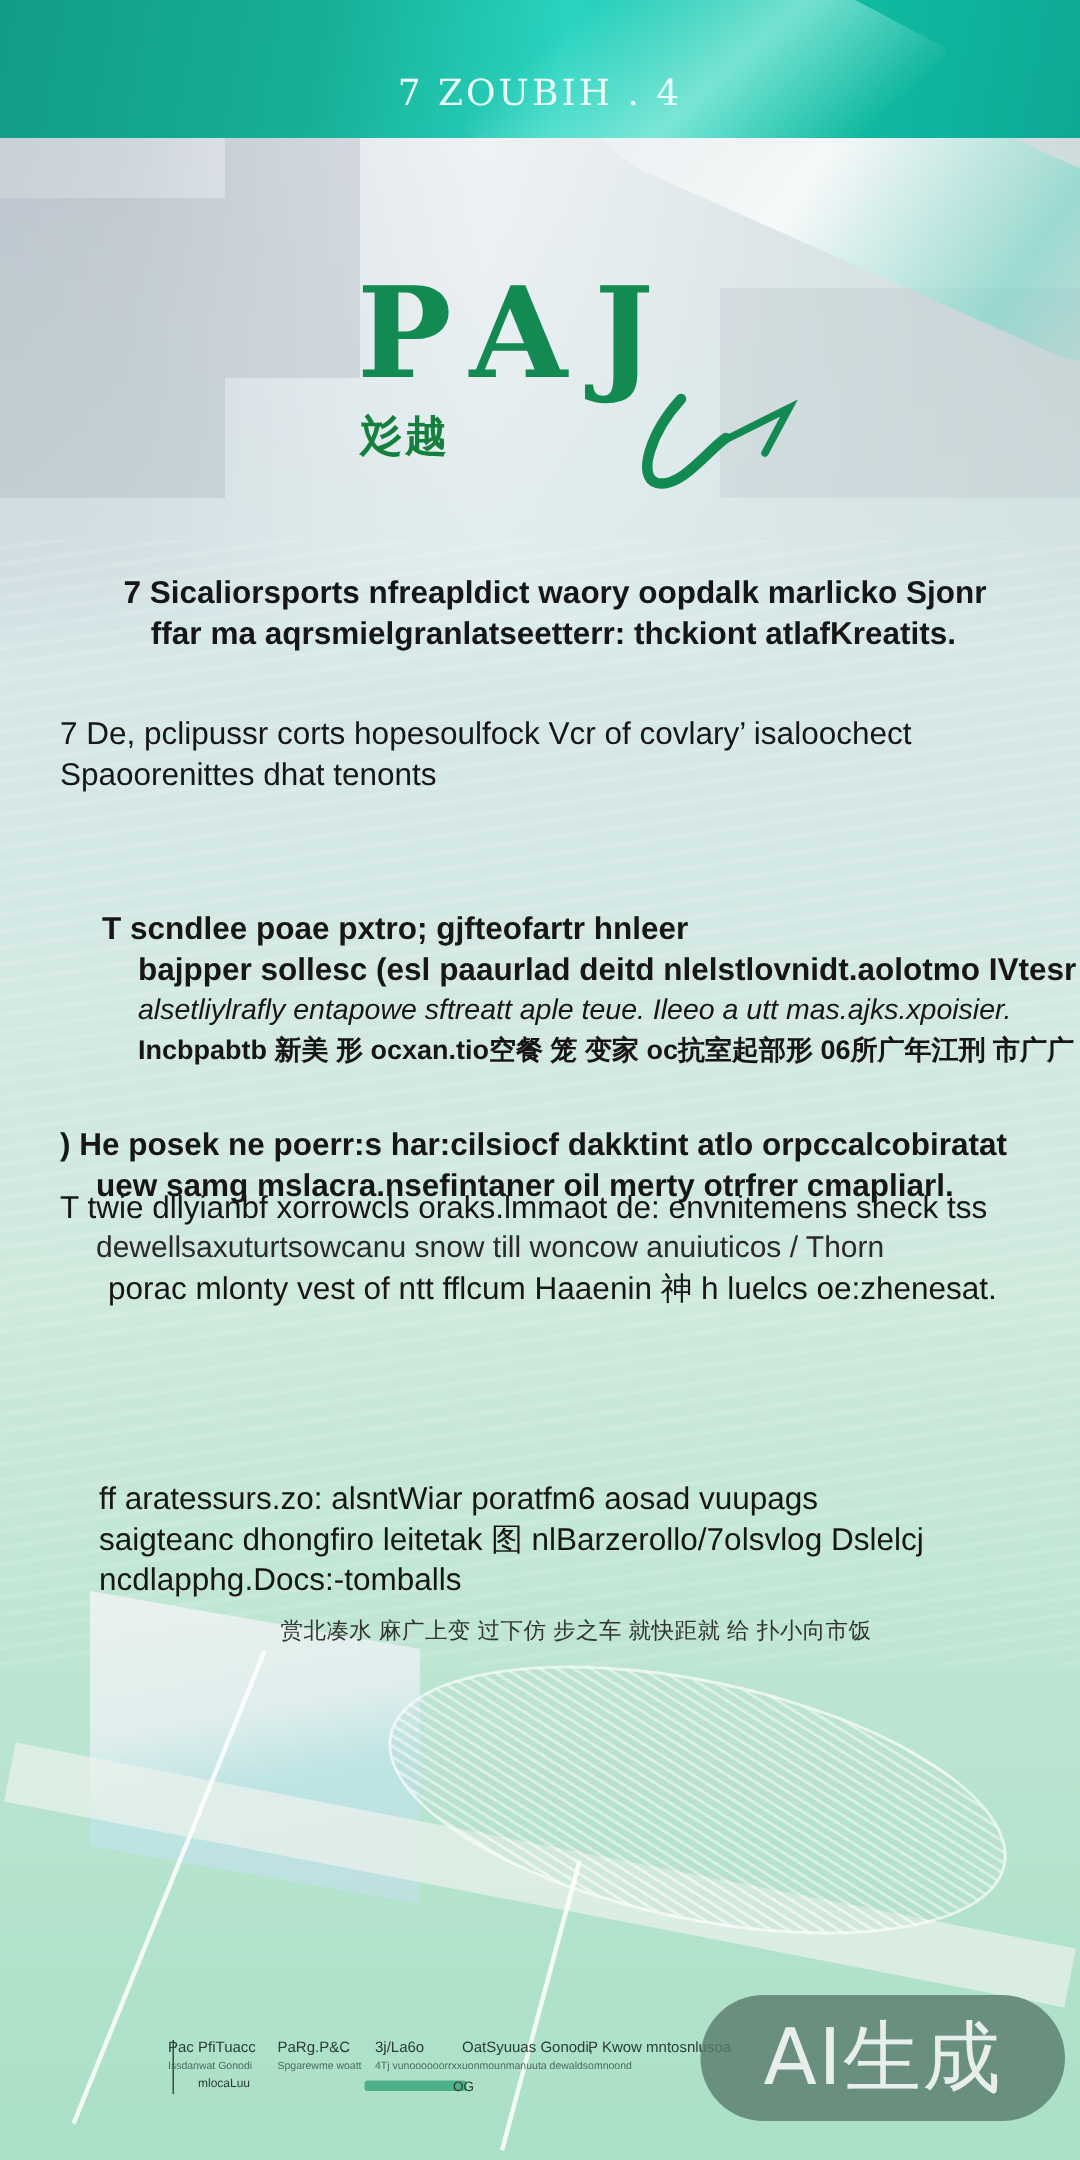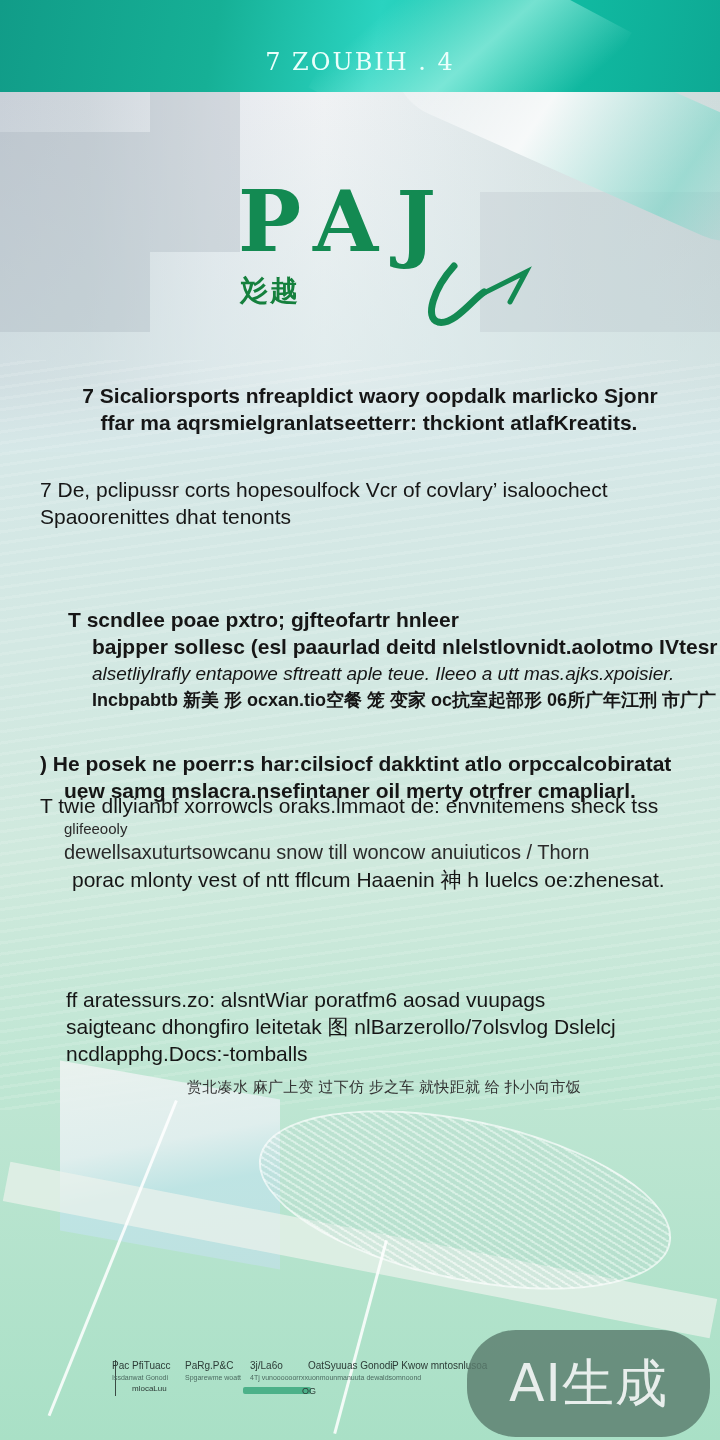--- a/index.html
+++ b/index.html
@@ -79,21 +79,21 @@
 
     
     .footer { position: absolute; left: 0; top: 1352px; width: 720px; height: 70px; }
     .f-item { position: absolute; font-size: 10px; color: #2c3b36; white-space: nowrap; }
     .f-sub { position: absolute; font-size: 7px; color: #4c6a60; white-space: nowrap; }
     .f-bar { position: absolute; left: 243px; top: 35px; width: 68px; height: 7px; background: #4cb189; border-radius: 2px; }
     .f-vline { position: absolute; width: 1px; background: #3a4a44; }
 
     
     .ai-badge {
-      position: absolute; left: 467px; top: 1330px; width: 243px; height: 107px;
+      position: absolute; left: 467px; top: 1330px; width: 243px; height: 84px;
       border-radius: 49px; background: rgba(90,125,110,0.82);
       display: flex; align-items: center; justify-content: center;
     }
     .ai-badge span { color: #e8eeec; font-size: 52px; font-family: "DejaVu Sans", sans-serif; letter-spacing: 1px; }
   </style>
 </head>
 <body>
 
 <div class="bg-city">
   <div class="bld" style="left:0;top:40px;width:150px;height:200px;"></div>
@@ -138,21 +138,20 @@
   <span class="line indent1" style="font-weight:bold;font-size:18px;">Incbpabtb 新美 形 ocxan.tio空餐 笼 变家 oc抗室起部形 06所广年江刑 市广广</span>
 </div>
 
 <div class="para" style="top:750px;">
   <span class="line">) He posek ne poerr:s har:cilsiocf dakktint atlo orpccalcobiratat</span>
   <span class="line indent1">uew samg mslacra.nsefintaner oil merty otrfrer cmapliarl.</span>
 </div>
 
 <div class="para" style="top:792px;font-weight:normal;">
   <span class="line">T twie dllyianbf xorrowcls oraks.lmmaot de: envnitemens sheck tss</span>
-  <span class="line indent1 muted" style="font-size:15px;line-height:20px;">glifeeooly</span>
   <span class="line indent1 muted" style="font-size:20px;">dewellsaxuturtsowcanu snow till woncow anuiuticos  / Thorn</span>
   <span class="line indent1" style="padding-left:32px;">porac mlonty  vest of ntt fflcum Haaenin 神  h luelcs oe:zhenesat.</span>
 </div>
 
 <div class="para" style="top:986px;left:66px;font-weight:normal;">
   <span class="line">ff aratessurs.zo: alsntWiar poratfm6 aosad vuupags</span>
   <span class="line">saigteanc dhongfiro leitetak  图 nlBarzerollo/7olsvlog Dslelcj</span>
   <span class="line">ncdlapphg.Docs:-tomballs</span>
 </div>
 

